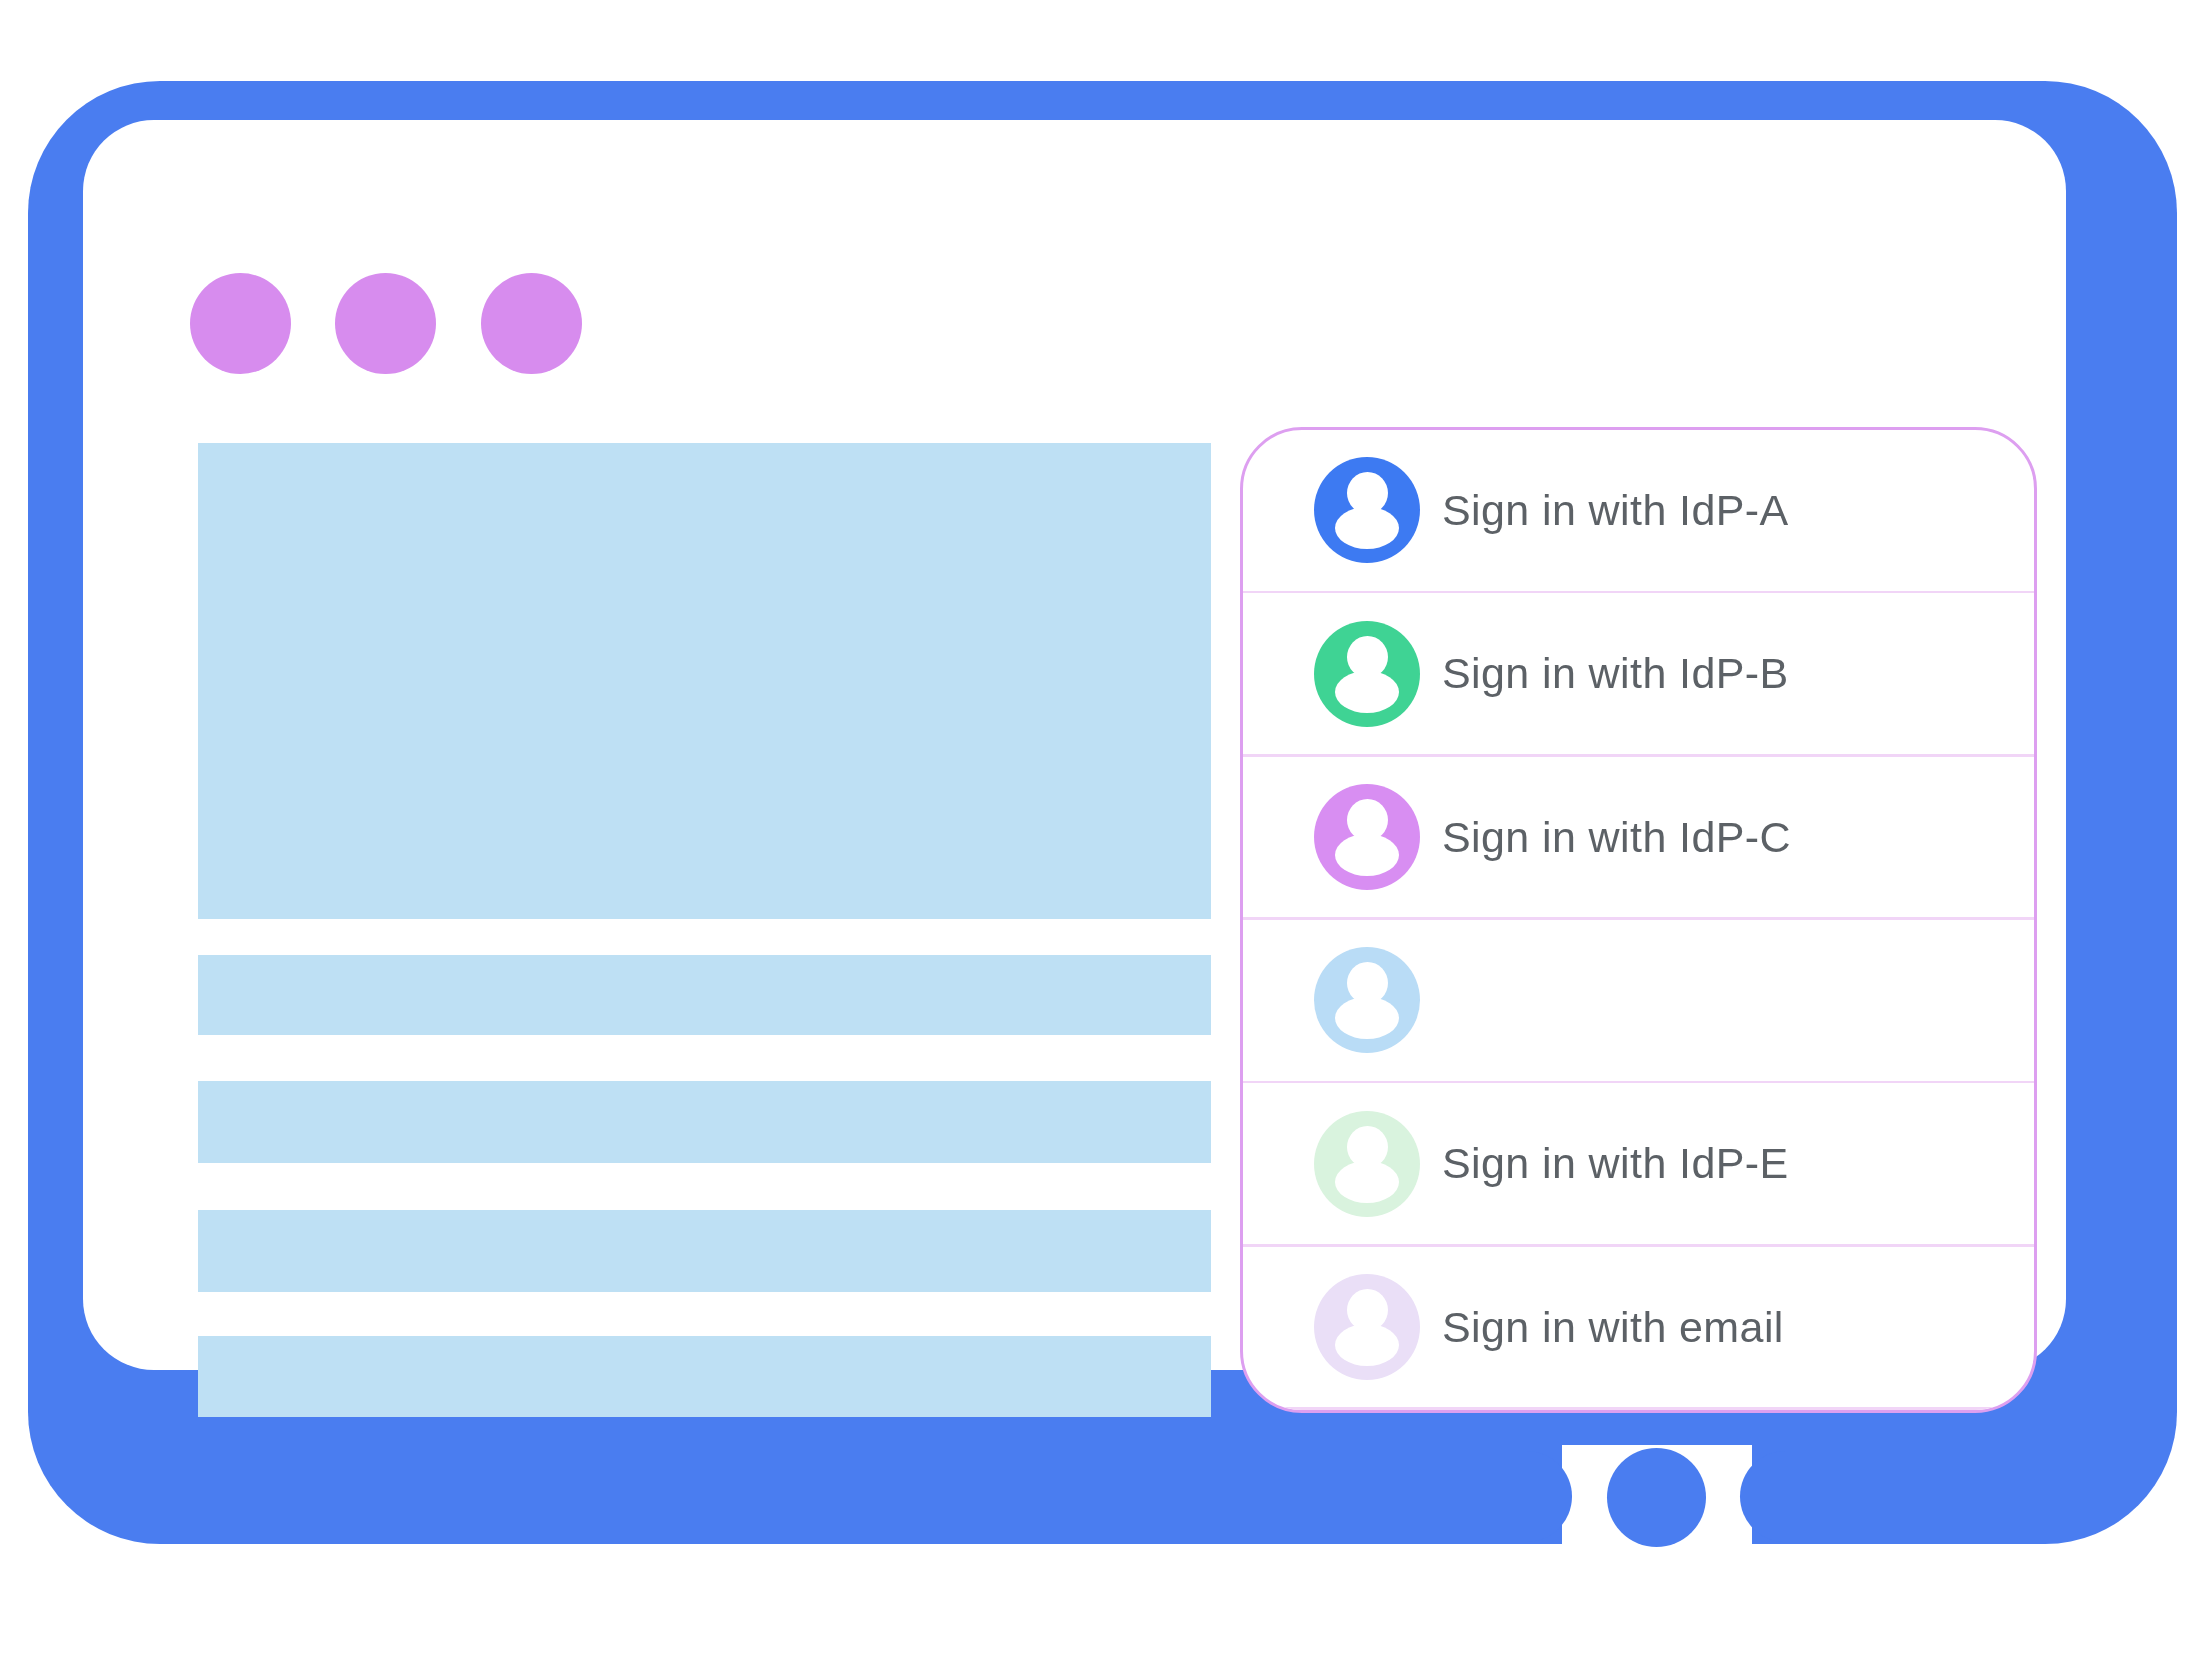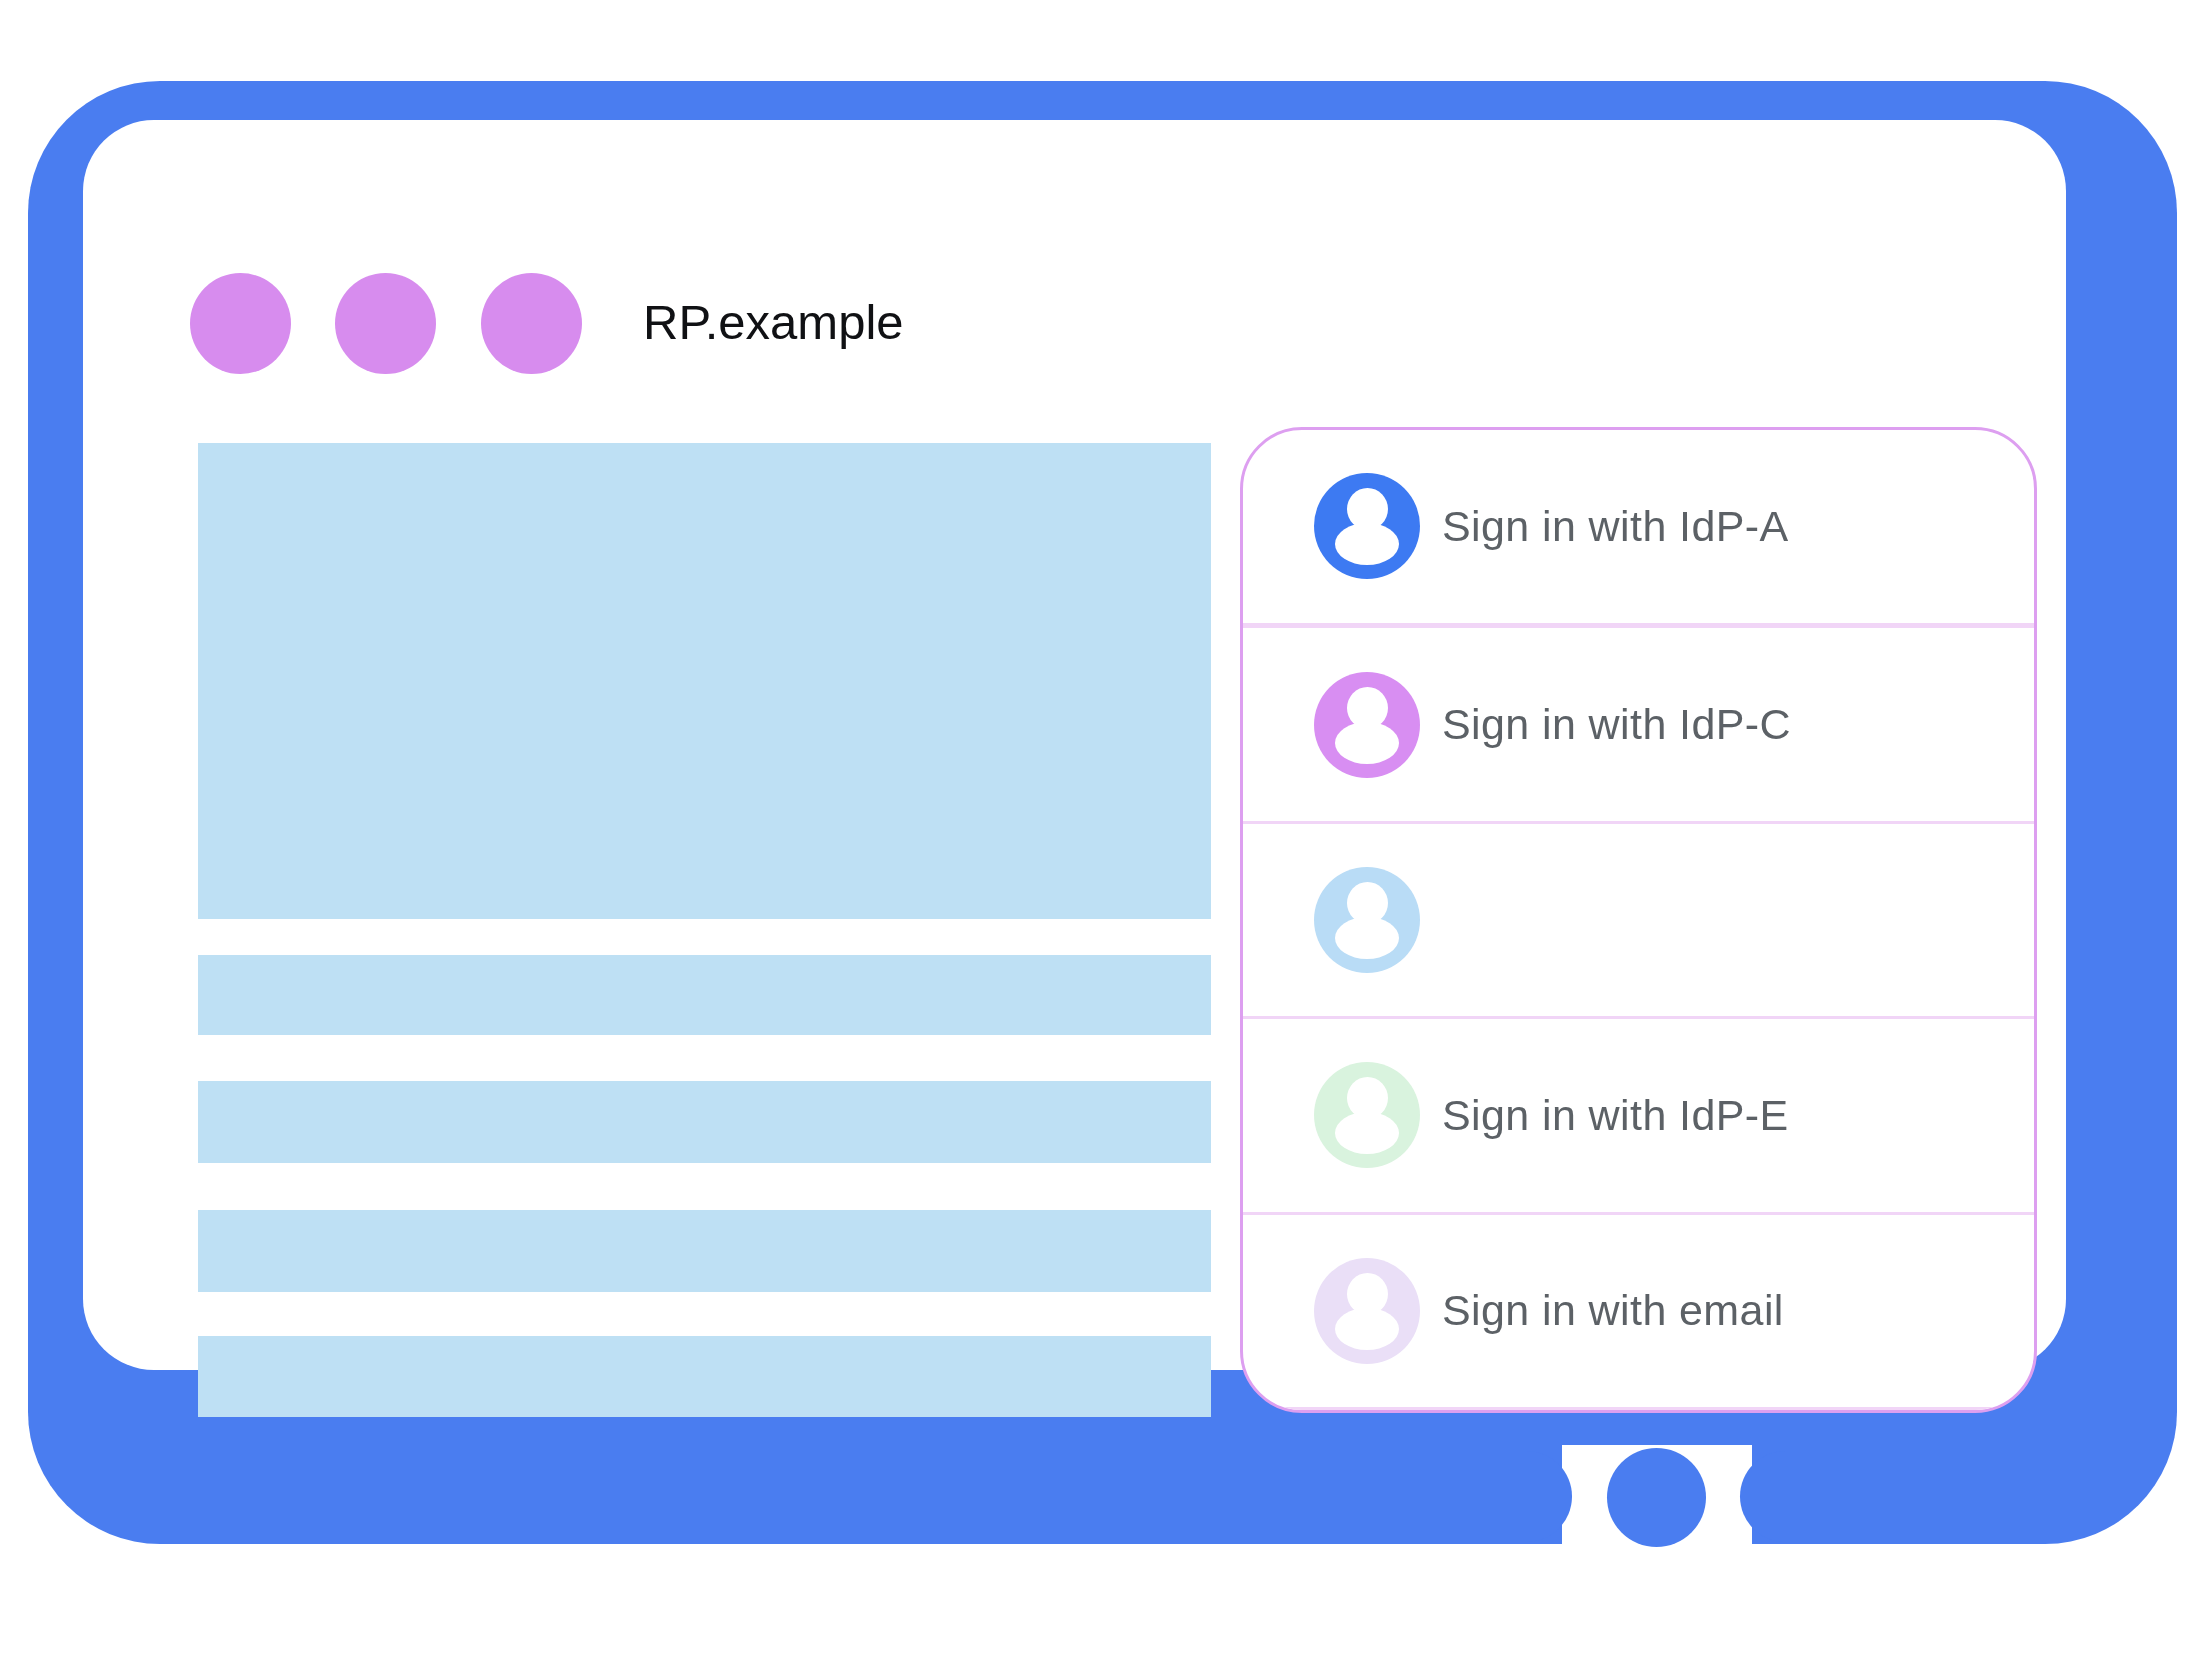--- a/index.html
+++ b/index.html
@@ -137,39 +137,45 @@
 
   <div class="abs gap-white"></div>
   <div class="abs cap-left"></div>
   <div class="abs cap-right"></div>
   <div class="abs home-btn"></div>
 
   <div class="abs win-dot dot-1" style="background-color: rgb(215, 140, 238);"></div>
   <div class="abs win-dot dot-2" style="background-color: rgb(215, 140, 238);"></div>
   <div class="abs win-dot dot-3" style="background-color: rgb(215, 140, 238);"></div>
 
-  <div class="abs site-title">RP.example</div>
 
   <div class="abs ph ph-hero"></div>
   <div class="abs ph ph-line1"></div>
   <div class="abs ph ph-line2"></div>
   <div class="abs ph ph-line3"></div>
   <div class="abs ph ph-line4"></div>
 
   <div class="abs signin-panel">
 
     <div class="option-row">
       <span class="avatar" style="background-color: rgb(61, 122, 242);">
         <span class="head"></span>
         <span class="shoulders"></span>
       </span>
       <span class="option-label">Sign in with IdP-A</span>
     </div>
     <div class="row-divider"></div>
 
+    <div class="option-row">
+      <span class="avatar" style="background-color: rgb(63, 211, 148);">
+        <span class="head"></span>
+        <span class="shoulders"></span>
+      </span>
+      <span class="option-label">Sign in with IdP-B</span>
+    </div>
     <div class="row-divider"></div>
 
     <div class="option-row">
       <span class="avatar" style="background-color: rgb(216, 142, 242);">
         <span class="head"></span>
         <span class="shoulders"></span>
       </span>
       <span class="option-label">Sign in with IdP-C</span>
     </div>
     <div class="row-divider"></div>

